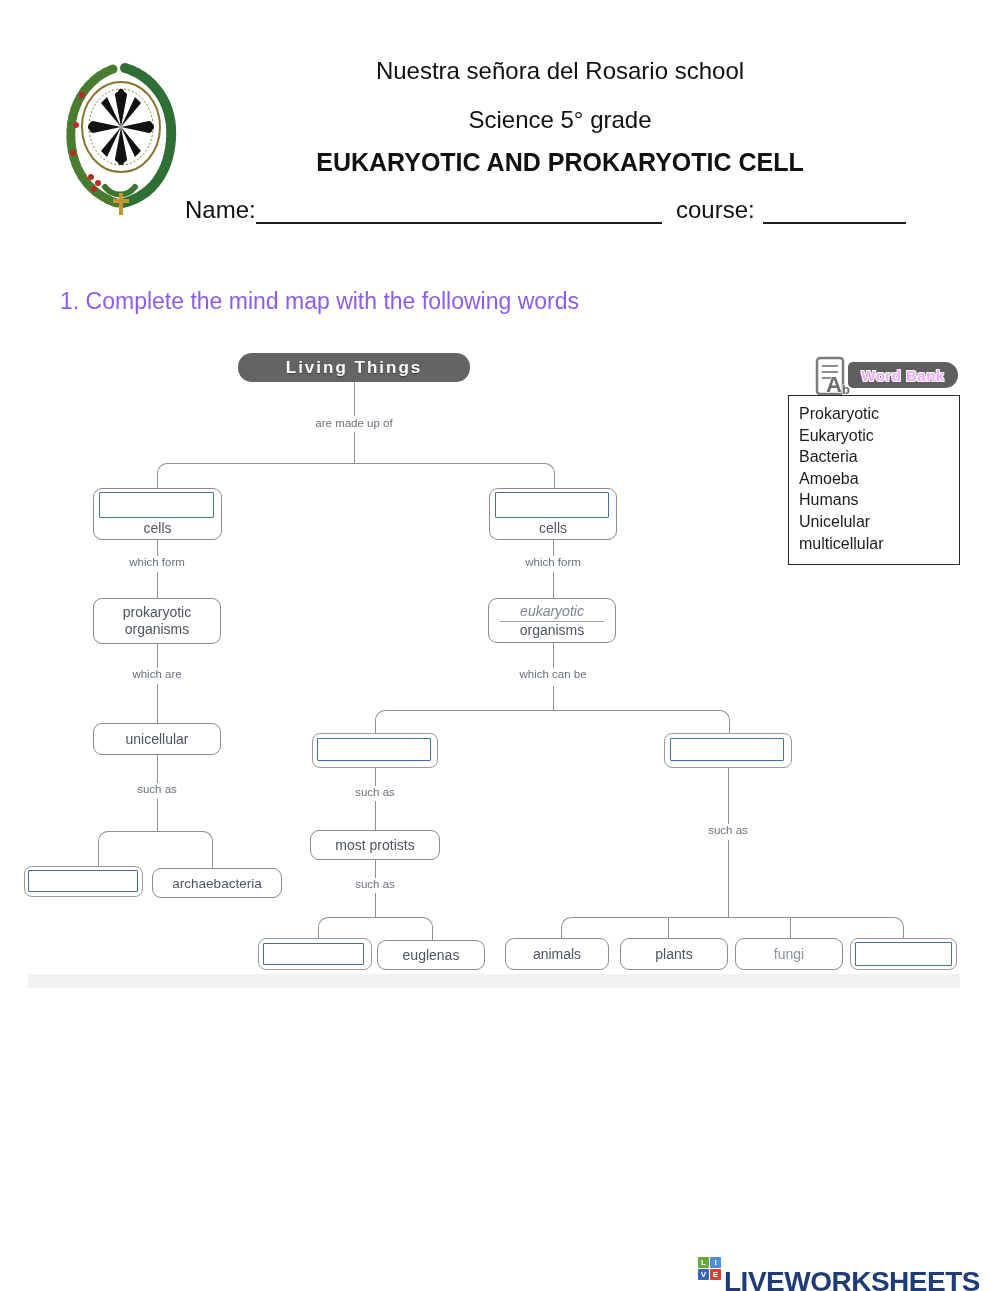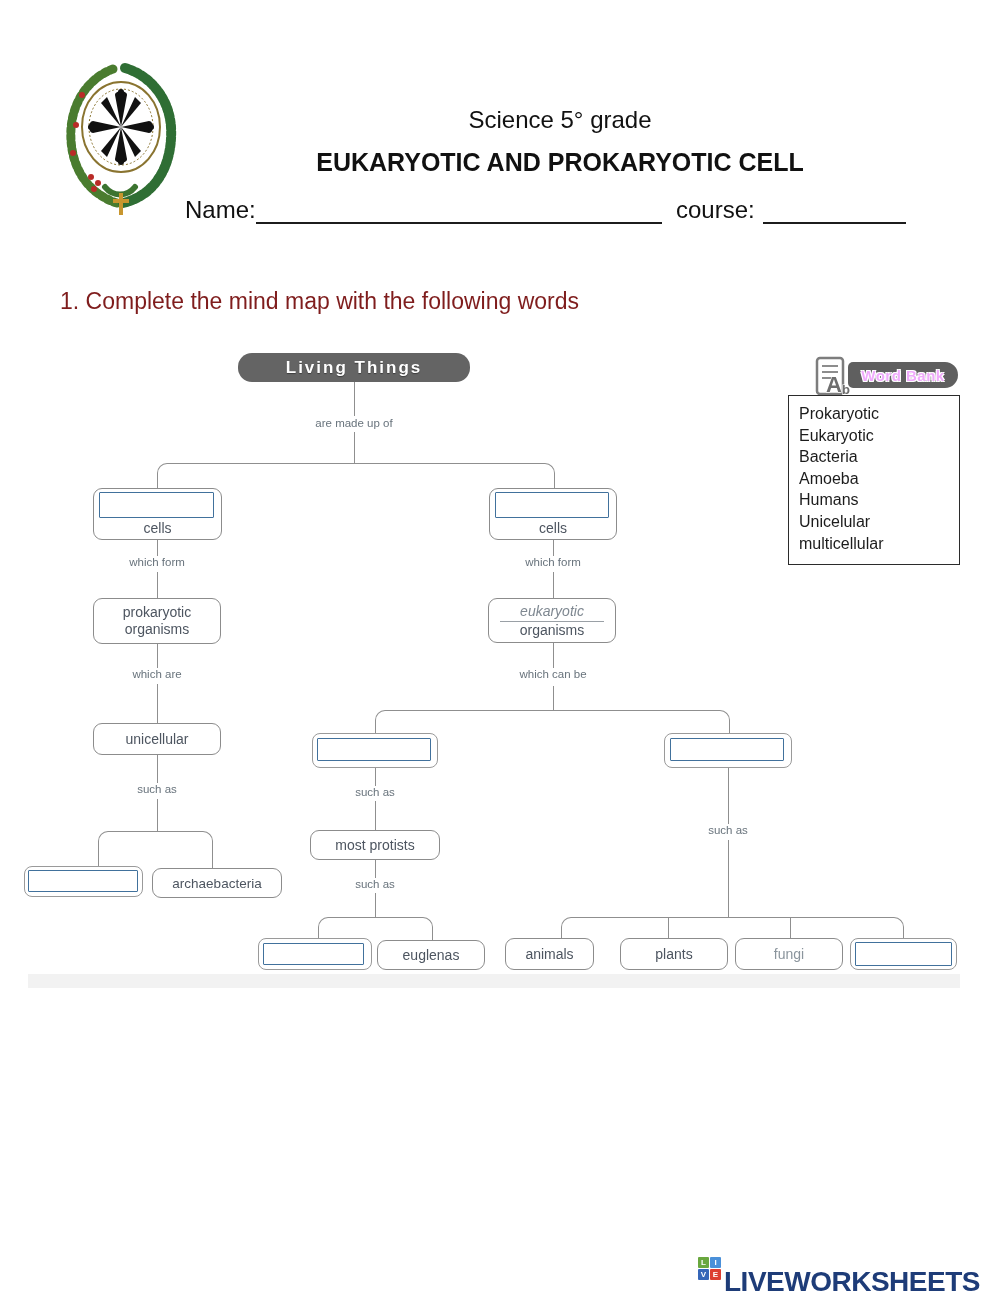--- a/index.html
+++ b/index.html
@@ -10,21 +10,21 @@
   .hdr-line{position:absolute;left:120px;width:880px;text-align:center;color:#111;}
   .hdr-school{top:57px;font-size:24px;}
   .hdr-subject{top:106px;font-size:24px;}
   .hdr-title{top:148px;font-size:25px;font-weight:bold;}
   .name-label{position:absolute;top:196px;left:185px;font-size:24px;color:#111;}
   .course-label{position:absolute;top:196px;left:676px;font-size:24px;color:#111;}
   .uline{position:absolute;height:0;border-top:2px solid #1c1c1c;}
   .uline-name{top:222px;left:256px;width:406px;}
   .uline-course{top:222px;left:763px;width:143px;}
 
-  .instruction{position:absolute;top:288px;left:60px;font-size:23px;color:#7f1d1d;}
+  .instruction{position:absolute;top:288px;left:60px;font-size:23px;color:#8b5cf6;}
 
   
   .vline{position:absolute;width:0;border-left:1.6px solid #8f8f8f;}
   .split{position:absolute;border:1.6px solid #8f8f8f;border-bottom:none;
          border-radius:10px 10px 0 0;}
   .mbox{position:absolute;border:1.6px solid #8c8c8c;border-radius:9px;background:#fff;
         color:#4d5560;font-size:14px;display:flex;align-items:center;justify-content:center;
         text-align:center;box-sizing:border-box;}
   .clabel{position:absolute;transform:translateX(-50%);font-size:11.5px;color:#68737c;
           background:#fff;padding:0 3px;white-space:nowrap;}
@@ -95,20 +95,21 @@
     </g>
     <circle cx="66" cy="37" r="3" fill="#111"></circle>
       <circle cx="66" cy="107" r="3" fill="#111"></circle>
     <circle cx="36" cy="72" r="3" fill="#111"></circle>
       <circle cx="96" cy="72" r="3" fill="#111"></circle>
 
     <rect x="64" y="138" width="4" height="22" fill="#c8962e"></rect>
     <rect x="58" y="144" width="16" height="4" fill="#c8962e"></rect>
   </svg>
 
+  <div class="hdr-line hdr-school">Nuestra señora del Rosario school</div>
   <div class="hdr-line hdr-subject">Science 5° grade</div>
   <div class="hdr-line hdr-title">EUKARYOTIC AND PROKARYOTIC CELL</div>
   <span class="name-label">Name:</span>
   <div class="uline uline-name"></div>
   <span class="course-label">course:</span>
   <div class="uline uline-course"></div>
 
   <div class="instruction">1. Complete the mind map with the following words</div>
 
   <div class="root-pill">Living Things</div>
@@ -190,21 +191,21 @@
     <span>archaebacteria</span>
   </div>
 
   <div class="ansbox" style="left:258px;top:938px;width:114px;height:32px;">
     <input class="blue-input" style="left: 4px; top: 4px; width: 101px; height: 22px;" type="text">
   </div>
   <div class="mbox" style="left:377px;top:940px;width:108px;height:30px;">
     <span>euglenas</span>
   </div>
 
-  <div class="mbox" style="left:505px;top:938px;width:89px;height:32px;">
+  <div class="mbox" style="left:505px;top:938px;width:104px;height:32px;">
     <span>animals</span>
   </div>
   <div class="mbox" style="left:620px;top:938px;width:108px;height:32px;">
     <span>plants</span>
   </div>
   <div class="mbox italic-gray" style="left:735px;top:938px;width:108px;height:32px;">
     <span>fungi</span>
   </div>
   <div class="ansbox" style="left:850px;top:938px;width:107px;height:32px;">
     <input class="blue-input" style="left: 4px; top: 3px; width: 97px; height: 24px;" type="text">

